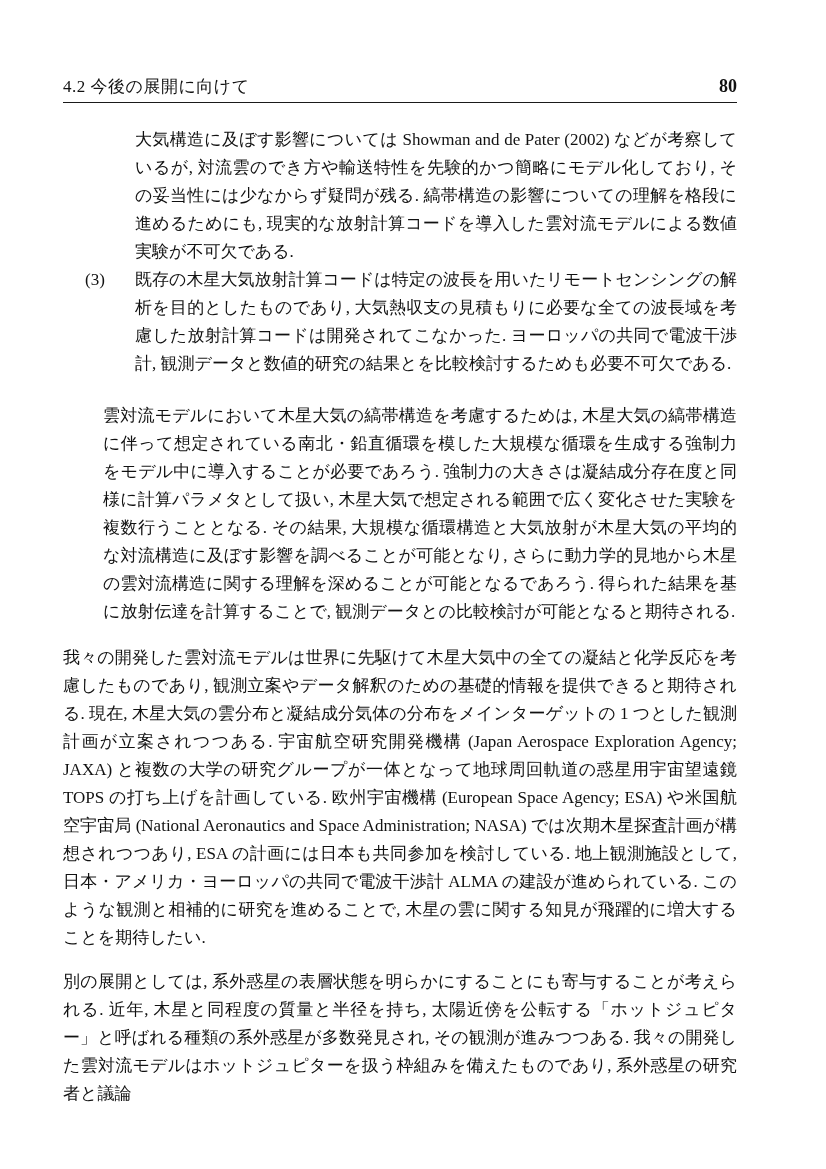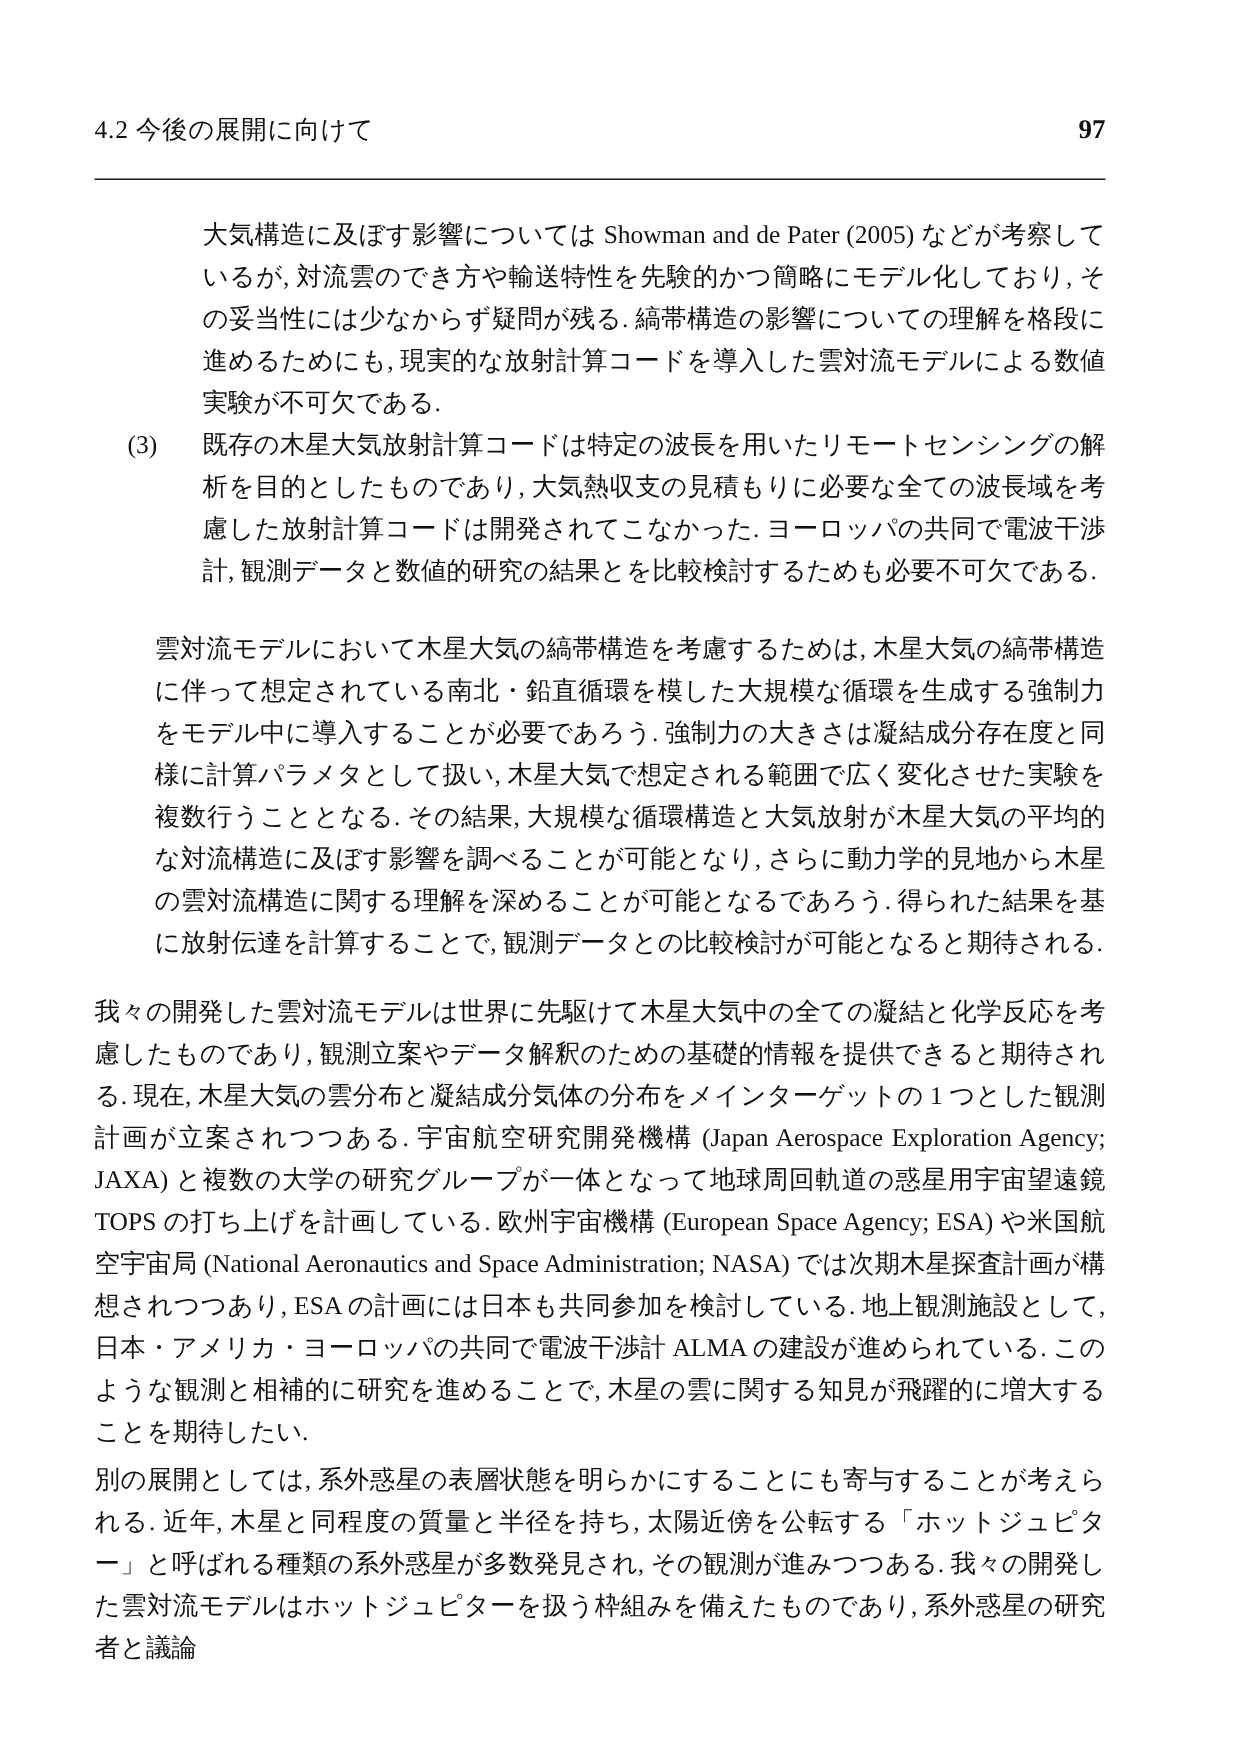--- a/index.html
+++ b/index.html
@@ -18,21 +18,21 @@
     font-family: "Liberation Serif", "DejaVu Serif", serif;
     font-size: 17px;
     line-height: 28px;
     overflow: hidden;
   }
   .header {
     display: flex;
     justify-content: space-between;
     align-items: baseline;
     border-bottom: 1.2px solid #1a1a1a;
-    padding-bottom: 22px;
+    padding-bottom: 5px;
     line-height: 20px;
   }
   .header .section-title {
     font-size: 17px;
     letter-spacing: 0.5px;
   }
   .header .pagenum {
     font-weight: bold;
     font-size: 18px;
   }
@@ -48,34 +48,34 @@
   .list-item {
     position: relative;
   }
   .list-item .item-label {
     position: absolute;
     left: -50px;
     top: 0;
   }
   .body-par.p1 { margin-top: 24px; margin-left: 40px; }
   .body-par.p2 { margin-top: 18px; }
-  .body-par.p3 { margin-top: 4px; }
+  .body-par.p3 { margin-top: 16px; }
 </style>
 </head>
 <body>
 
 <div class="page">
 
   <div class="header">
     <span class="section-title">4.2 今後の展開に向けて</span>
-    <span class="pagenum">97</span>
+    <span class="pagenum">80</span>
   </div>
 
   <div class="list-area">
-    <p class="cont">大気構造に及ぼす影響については Showman and de Pater (2005) などが考察しているが, 対流雲のでき方や輸送特性を先験的かつ簡略にモデル化しており, その妥当性には少なからず疑問が残る. 縞帯構造の影響についての理解を格段に進めるためにも, 現実的な放射計算コードを導入した雲対流モデルによる数値実験が不可欠である.</p>
+    <p class="cont">大気構造に及ぼす影響については Showman and de Pater (2002) などが考察しているが, 対流雲のでき方や輸送特性を先験的かつ簡略にモデル化しており, その妥当性には少なからず疑問が残る. 縞帯構造の影響についての理解を格段に進めるためにも, 現実的な放射計算コードを導入した雲対流モデルによる数値実験が不可欠である.</p>
     <div class="list-item">
       <span class="item-label">(3)</span>
       <p>既存の木星大気放射計算コードは特定の波長を用いたリモートセンシングの解析を目的としたものであり, 大気熱収支の見積もりに必要な全ての波長域を考慮した放射計算コードは開発されてこなかった. ヨーロッパの共同で電波干渉計, 観測データと数値的研究の結果とを比較検討するためも必要不可欠である.</p>
     </div>
   </div>
 
   <p class="body-par p1">雲対流モデルにおいて木星大気の縞帯構造を考慮するためは, 木星大気の縞帯構造に伴って想定されている南北・鉛直循環を模した大規模な循環を生成する強制力をモデル中に導入することが必要であろう. 強制力の大きさは凝結成分存在度と同様に計算パラメタとして扱い, 木星大気で想定される範囲で広く変化させた実験を複数行うこととなる. その結果, 大規模な循環構造と大気放射が木星大気の平均的な対流構造に及ぼす影響を調べることが可能となり, さらに動力学的見地から木星の雲対流構造に関する理解を深めることが可能となるであろう. 得られた結果を基に放射伝達を計算することで, 観測データとの比較検討が可能となると期待される.</p>
 
   <p class="body-par p2">我々の開発した雲対流モデルは世界に先駆けて木星大気中の全ての凝結と化学反応を考慮したものであり, 観測立案やデータ解釈のための基礎的情報を提供できると期待される. 現在, 木星大気の雲分布と凝結成分気体の分布をメインターゲットの 1 つとした観測計画が立案されつつある. 宇宙航空研究開発機構 (Japan Aerospace Exploration Agency; JAXA) と複数の大学の研究グループが一体となって地球周回軌道の惑星用宇宙望遠鏡 TOPS の打ち上げを計画している. 欧州宇宙機構 (European Space Agency; ESA) や米国航空宇宙局 (National Aeronautics and Space Administration; NASA) では次期木星探査計画が構想されつつあり, ESA の計画には日本も共同参加を検討している. 地上観測施設として, 日本・アメリカ・ヨーロッパの共同で電波干渉計 ALMA の建設が進められている. このような観測と相補的に研究を進めることで, 木星の雲に関する知見が飛躍的に増大することを期待したい.</p>
 

